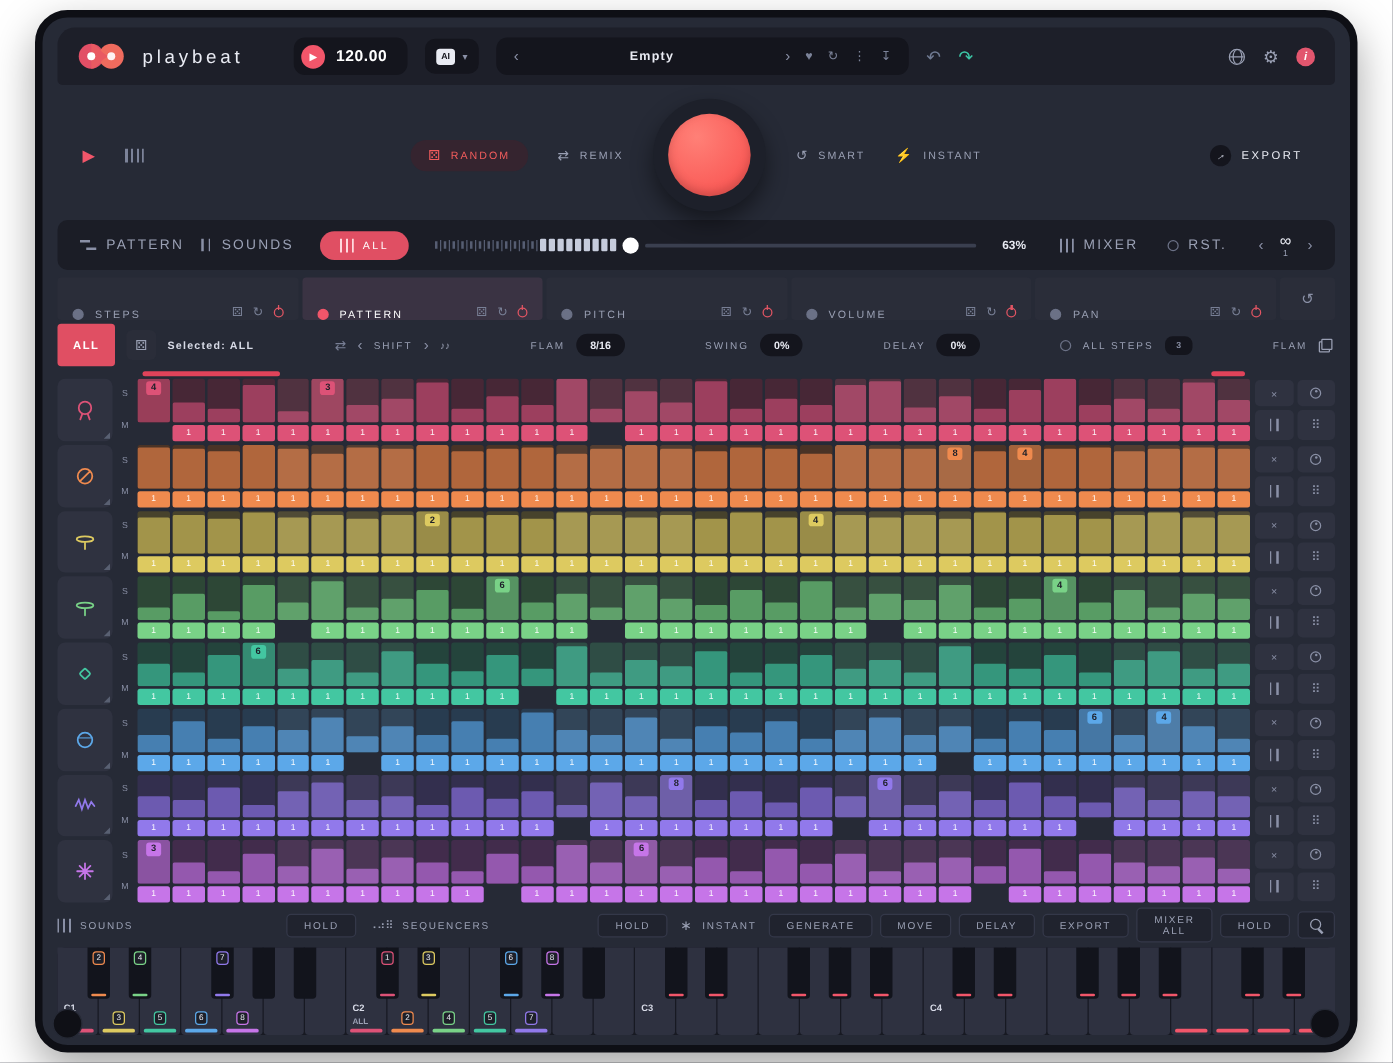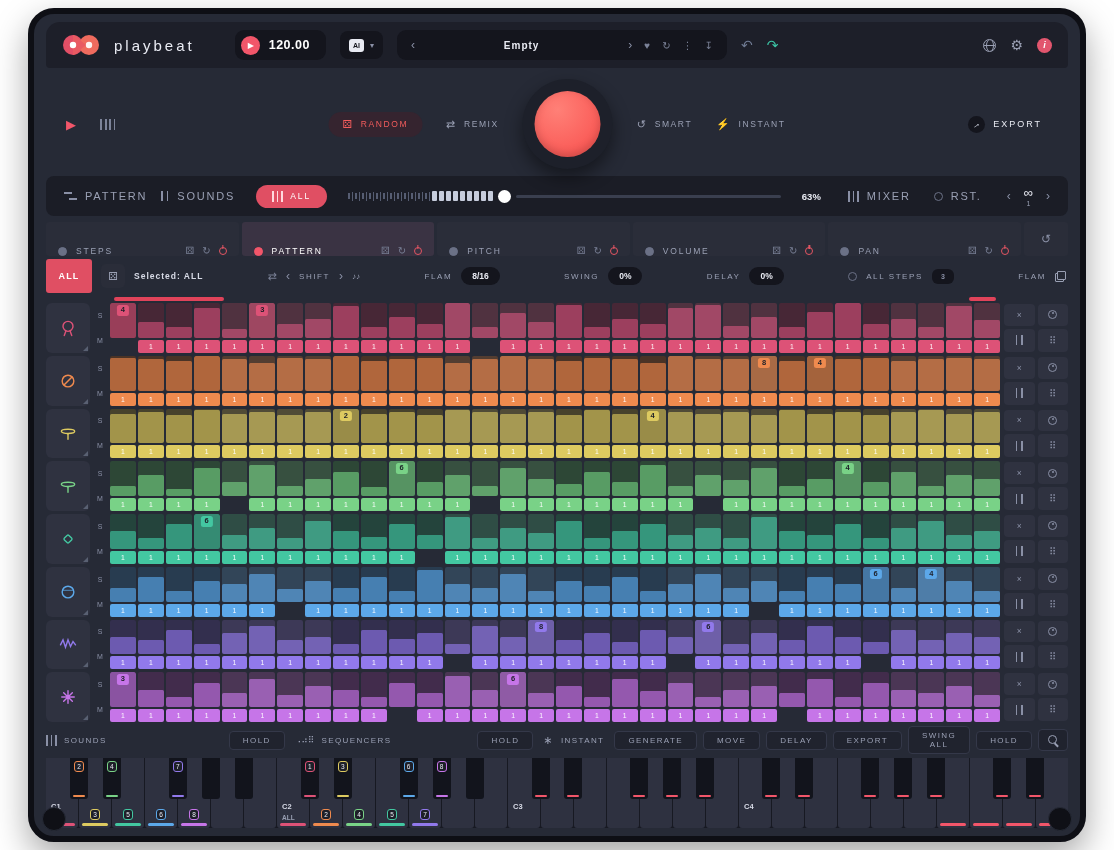--- a/index.html
+++ b/index.html
@@ -1701,21 +1701,21 @@
     </div>
     <div class="bb-lab">
       <span style="font-size:11px">∗</span>
       <span>INSTANT</span>
     </div>
     <div class="bb-right">
       <button class="bb-btn">GENERATE</button>
       <button class="bb-btn">MOVE</button>
       <button class="bb-btn">DELAY</button>
       <button class="bb-btn">EXPORT</button>
-      <button class="bb-btn">SWING ALL</button>
+      <button class="bb-btn">MIXER ALL</button>
       <button class="bb-btn">HOLD</button>
       <button class="bb-btn icon">
           <i class="i-mag"></i>
         </button>
     </div>
   </div>
 
   <div class="keyboard">
 
   <div class="white-key">

